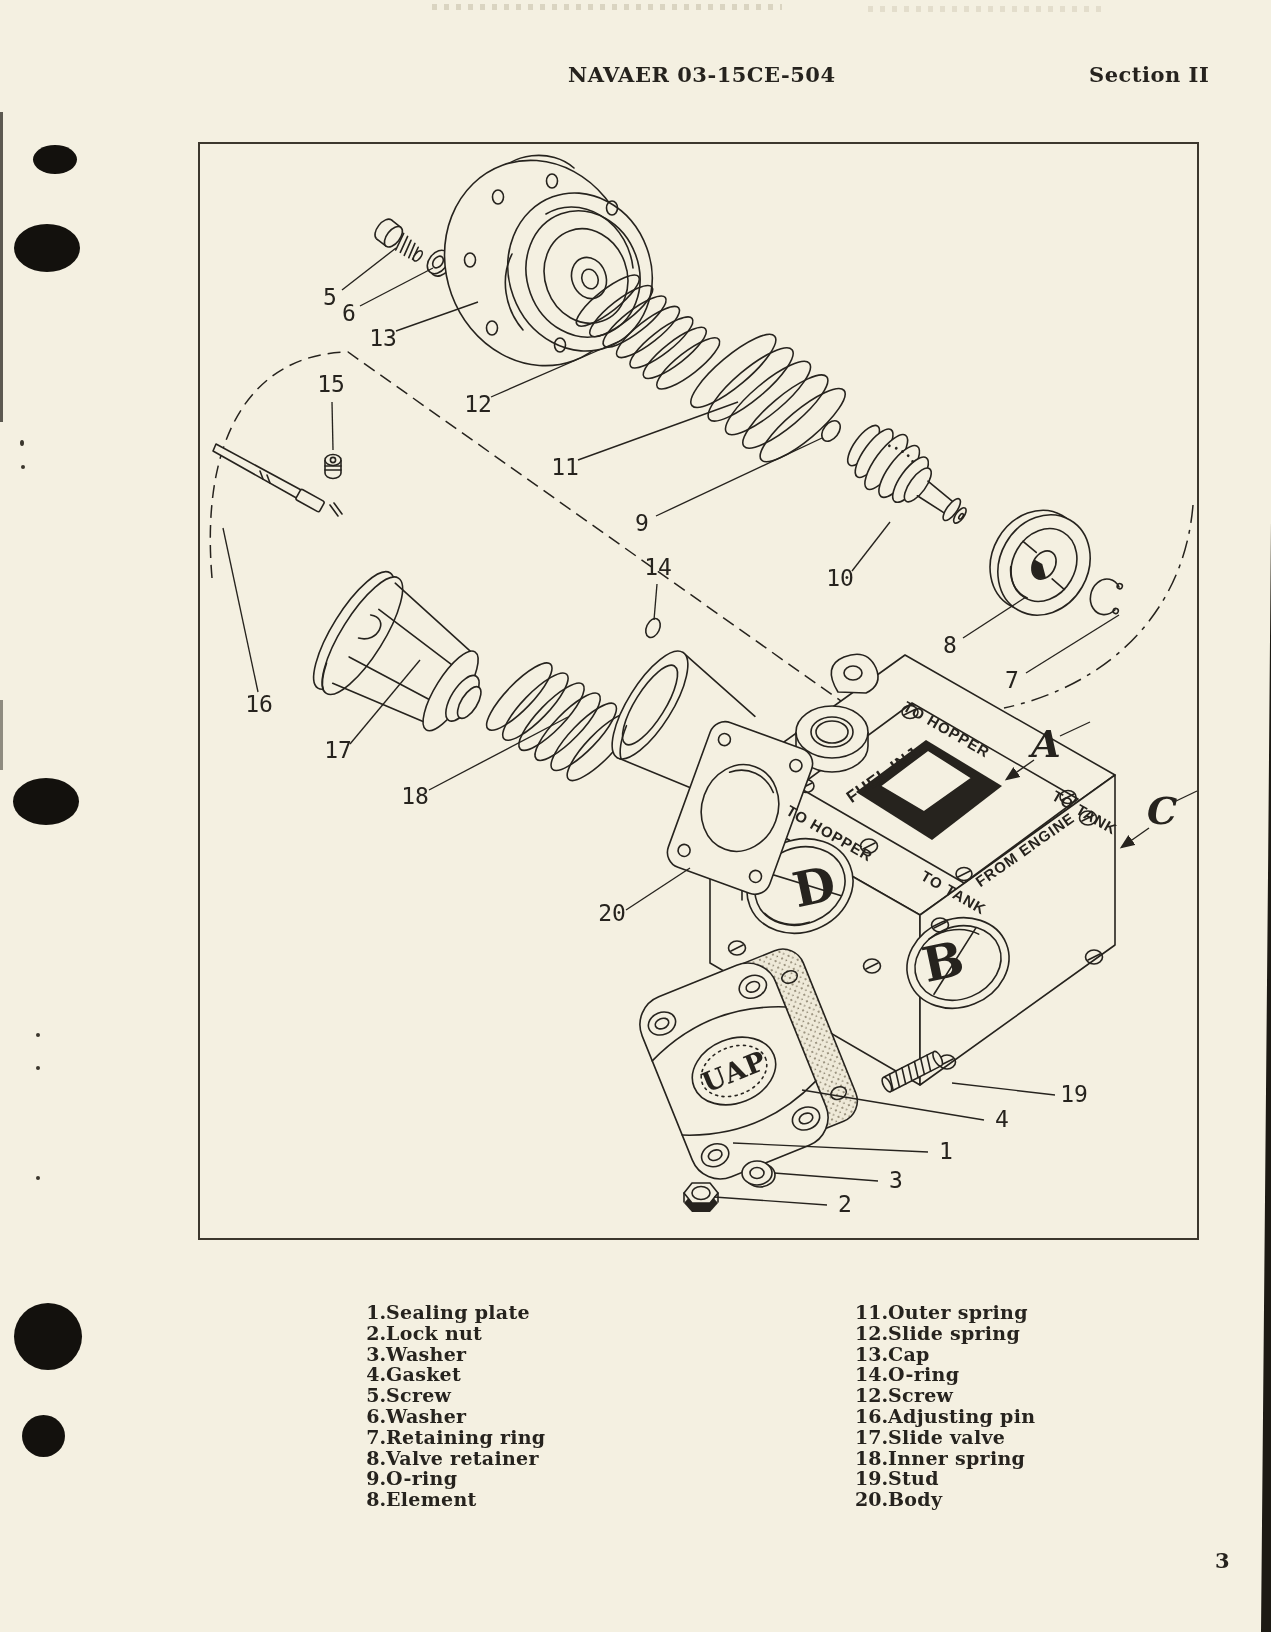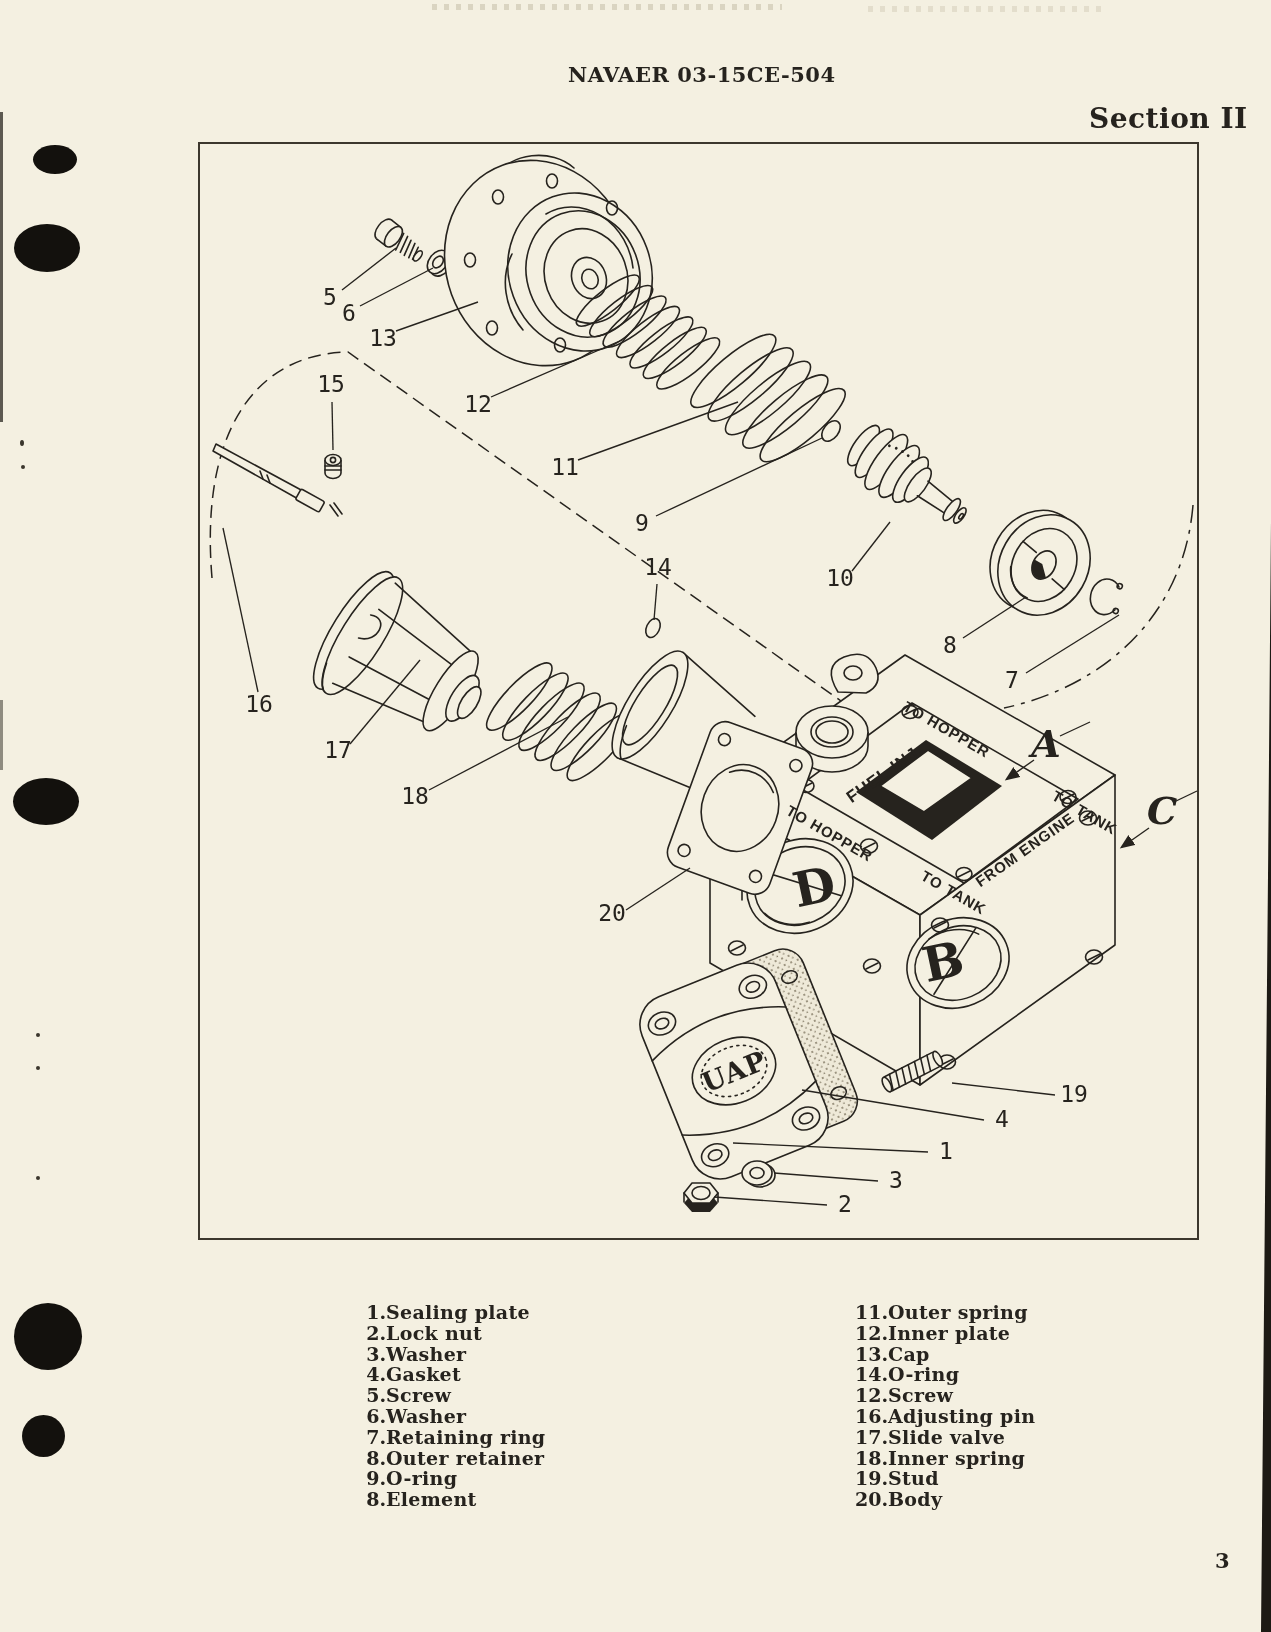--- a/index.html
+++ b/index.html
@@ -21,21 +21,21 @@
   }
   .smudge.s1{left:432px;top:4px;width:350px;}
   .smudge.s2{left:868px;top:6px;width:235px;opacity:.3;}
 
   .header-doc{
     position:absolute;left:568px;top:62px;
     font-size:21px;font-weight:700;letter-spacing:.5px;white-space:nowrap;
   }
   .header-section{
     position:absolute;left:1089px;top:62px;
-    font-size:28px;font-weight:700;letter-spacing:.5px;white-space:nowrap;margin-top:40px;
+    font-size:21px;font-weight:700;letter-spacing:.5px;white-space:nowrap;
   }
 
   .figure-box{
     position:absolute;left:198px;top:142px;width:1001px;height:1098px;
     border:2px solid #3c372d;box-sizing:border-box;
   }
   .figure-box svg{position:absolute;left:-2px;top:-2px;}
 
   
   .s{stroke:var(--ink,#26231e);fill:none;stroke-width:1.6;stroke-linecap:round;stroke-linejoin:round;}
@@ -493,39 +493,39 @@
         <div class="part-row">
           <span class="pn">6.</span>
           <span class="pl">Washer</span>
         </div>
         <div class="part-row">
           <span class="pn">7.</span>
           <span class="pl">Retaining ring</span>
         </div>
         <div class="part-row">
           <span class="pn">8.</span>
-          <span class="pl">Outer retainer</span>
+          <span class="pl">Valve retainer</span>
         </div>
         <div class="part-row">
           <span class="pn">9.</span>
           <span class="pl">O-ring</span>
         </div>
         <div class="part-row">
           <span class="pn">8.</span>
           <span class="pl">Element</span>
         </div>
       </div>
     <div class="pcol right" id="parts-right">
         <div class="part-row">
           <span class="pn">11.</span>
           <span class="pl">Outer spring</span>
         </div>
         <div class="part-row">
           <span class="pn">12.</span>
-          <span class="pl">Inner plate</span>
+          <span class="pl">Slide spring</span>
         </div>
         <div class="part-row">
           <span class="pn">13.</span>
           <span class="pl">Cap</span>
         </div>
         <div class="part-row">
           <span class="pn">14.</span>
           <span class="pl">O-ring</span>
         </div>
         <div class="part-row">

